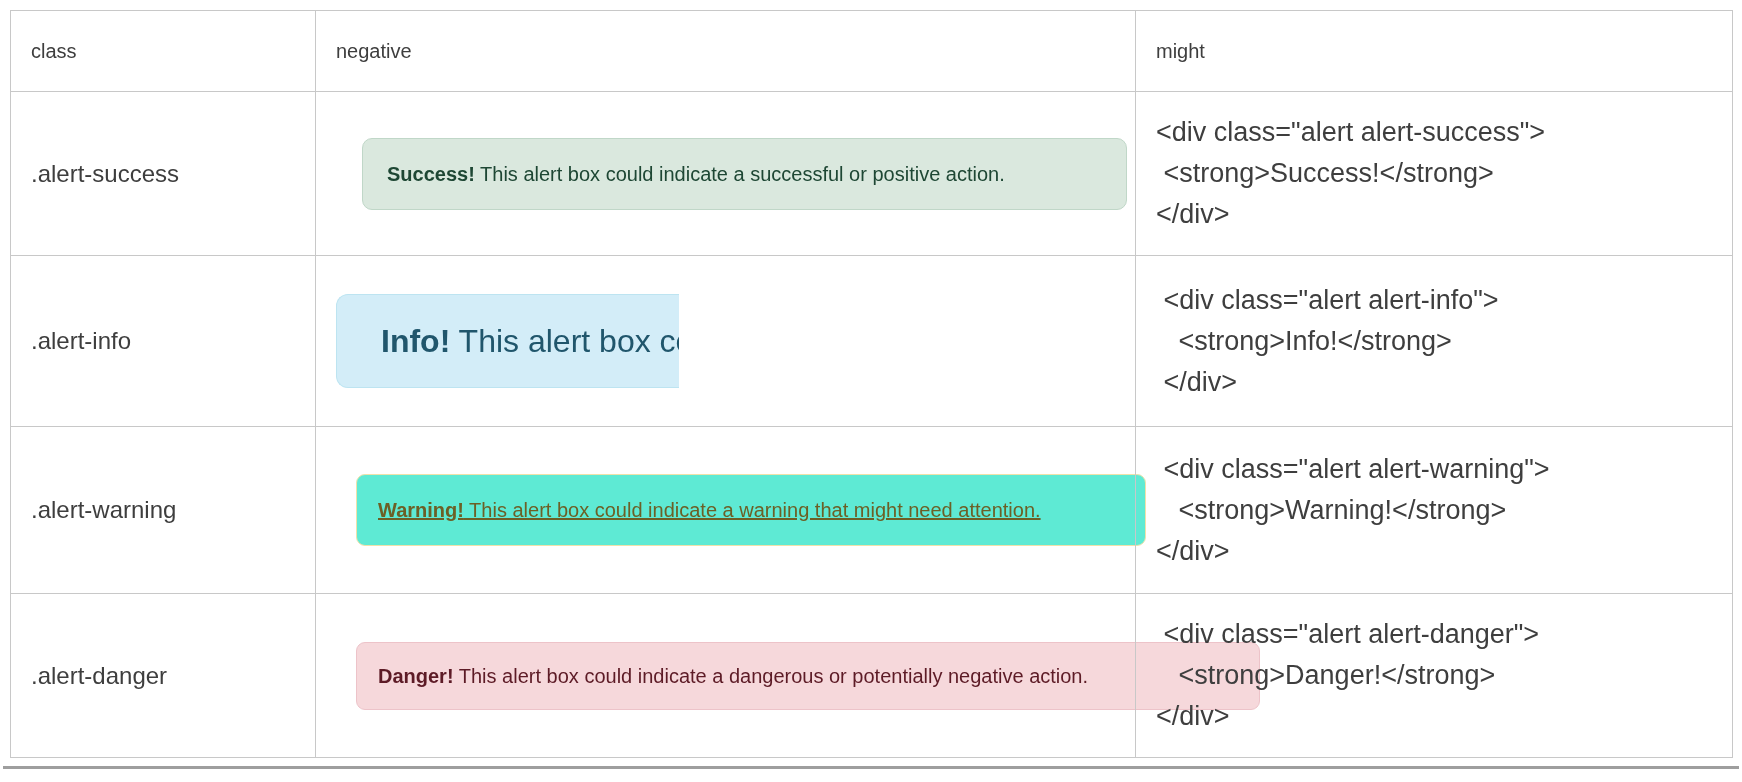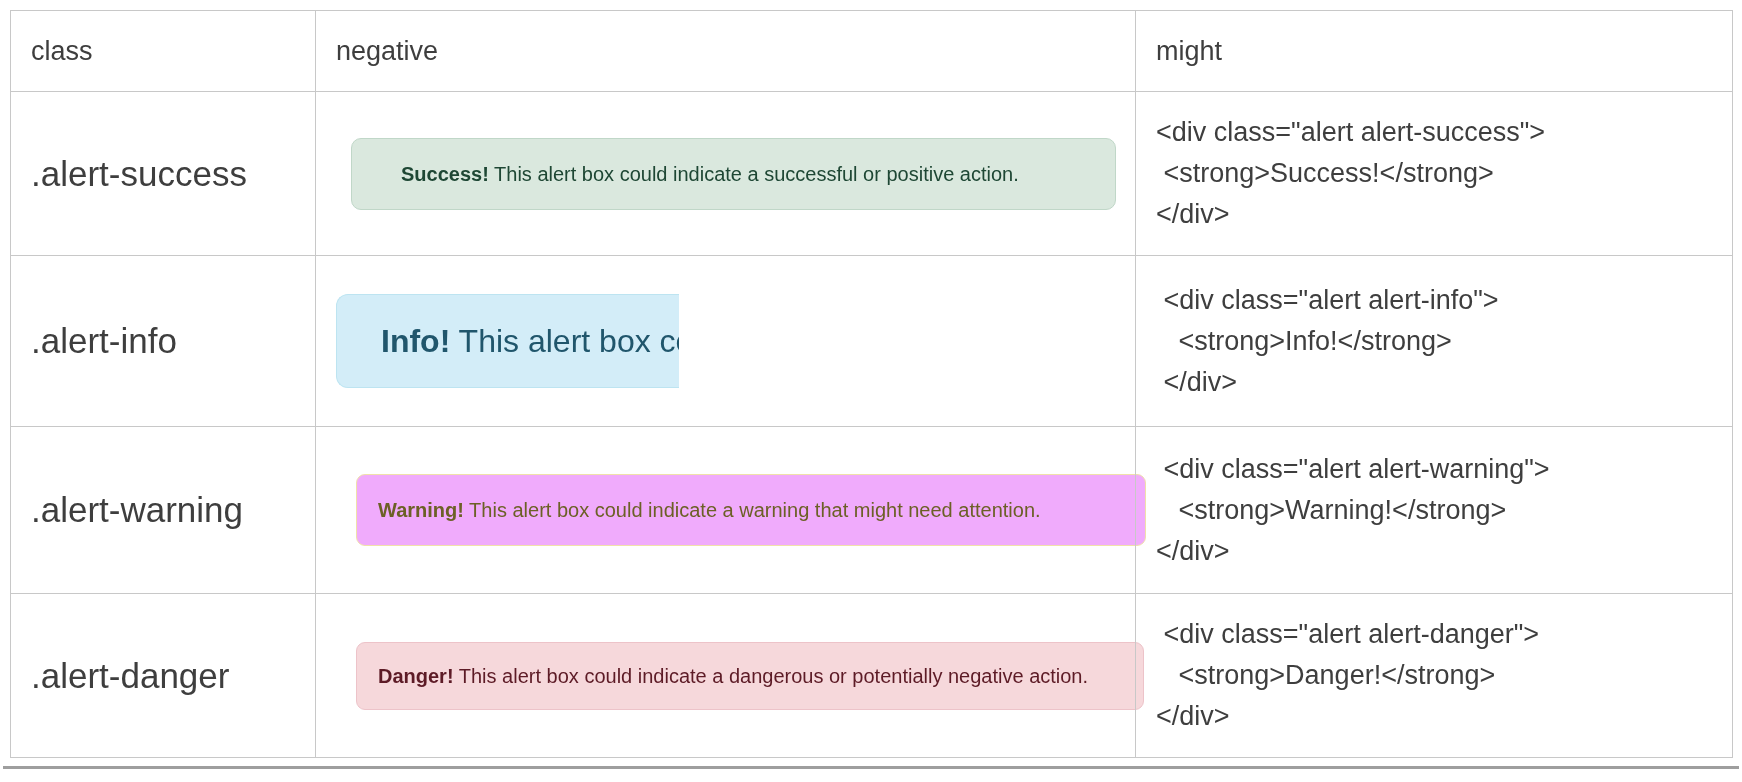--- a/index.html
+++ b/index.html
@@ -15,34 +15,34 @@
   .alerts-table th,.alerts-table td{
     border:1px solid var(--border,#c8c8c8);
     vertical-align:middle;text-align:left;
     padding:0 10px 0 20px;box-sizing:border-box;
   }
   .alerts-table thead tr{height:81px;}
   .alerts-table tbody tr:nth-child(1){height:164px;}
   .alerts-table tbody tr:nth-child(2){height:171px;}
   .alerts-table tbody tr:nth-child(3){height:167px;}
   .alerts-table tbody tr:nth-child(4){height:164px;}
-  .alerts-table th{font-weight:400;font-size:27px;}
-  .class-cell{font-size:35px;}
+  .alerts-table th{font-weight:400;font-size:20px;}
+  .class-cell{font-size:24px;}
   .code-cell{font-size:27px;line-height:41px;padding-left:22px;}
   .code-line{white-space:pre;}
   .example-cell{padding-left:0;}
   .alert-box{
     box-sizing:border-box;border:1px solid;white-space:nowrap;overflow:hidden;
     font-size:20px;
   }
   .alert-box strong{font-weight:700;}
-  .v-success{margin-left:15px;width:765px;height:72px;line-height:70px;border-radius:10px;padding-left:49px;}
+  .v-success{margin-left:26px;width:765px;height:72px;line-height:70px;border-radius:10px;padding-left:24px;}
   .v-info{width:343px;height:94px;line-height:92px;border-radius:12px 0 0 12px;border-right:none;font-size:32px;padding-left:44px;}
   .v-warning{margin-left:20px;width:790px;height:72px;line-height:70px;border-radius:9px;padding-left:21px;}
-  .v-danger{margin-left:20px;width:788px;height:68px;line-height:66px;border-radius:9px;padding-left:21px;}
+  .v-danger{margin-left:20px;width:904px;height:68px;line-height:66px;border-radius:9px;padding-left:21px;}
   .bottom-rule{position:absolute;left:3px;top:766px;width:1736px;height:3px;background:var(--rule,#9e9e9e);}
 </style>
 </head>
 <body>
 
 <div class="table-wrap">
   <table class="alerts-table">
     <colgroup>
       <col style="width:305px">
       <col style="width:820px">
@@ -74,21 +74,21 @@
           </td>
           <td class="code-cell">
             <div class="code-line"> &lt;div class="alert alert-info"&gt;</div>
             <div class="code-line">   &lt;strong&gt;Info!&lt;/strong&gt;</div>
             <div class="code-line"> &lt;/div&gt;</div>
           </td>
         </tr>
         <tr>
           <td class="class-cell">.alert-warning</td>
           <td class="example-cell">
-            <div class="alert-box v-warning" style="background-color: #f0abfc; border-color: rgb(240, 225, 170); color: rgb(108, 96, 38);"><strong>Warning!</strong><span> This alert box could indicate a warning that might need attention.</span></div>
+            <div class="alert-box v-warning" style="background-color: #5eead4; border-color: rgb(240, 225, 170); color: rgb(108, 96, 38); text-decoration: underline;"><strong>Warning!</strong><span> This alert box could indicate a warning that might need attention.</span></div>
           </td>
           <td class="code-cell">
             <div class="code-line"> &lt;div class="alert alert-warning"&gt;</div>
             <div class="code-line">   &lt;strong&gt;Warning!&lt;/strong&gt;</div>
             <div class="code-line">&lt;/div&gt;</div>
           </td>
         </tr>
         <tr>
           <td class="class-cell">.alert-danger</td>
           <td class="example-cell">

